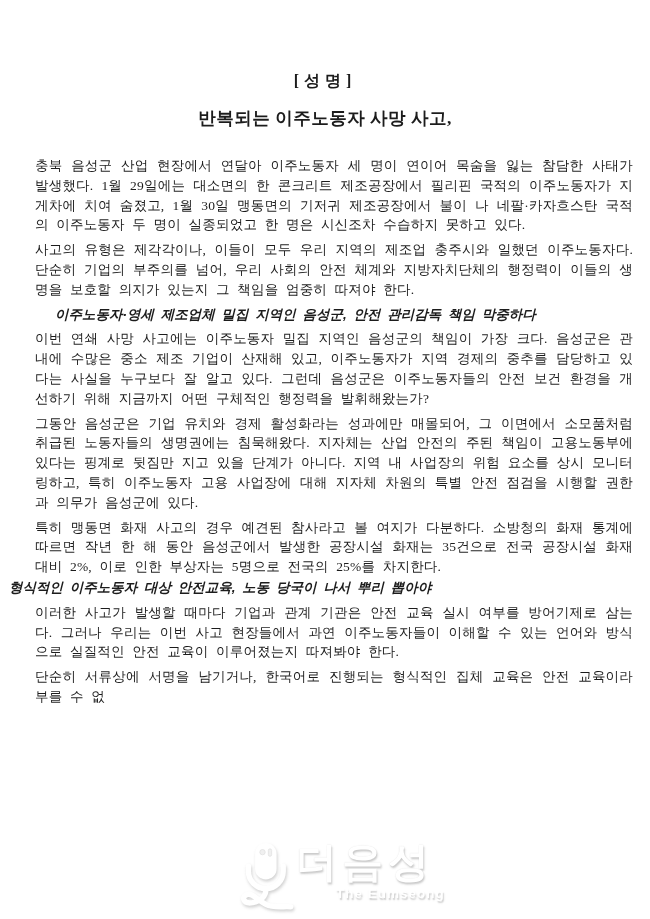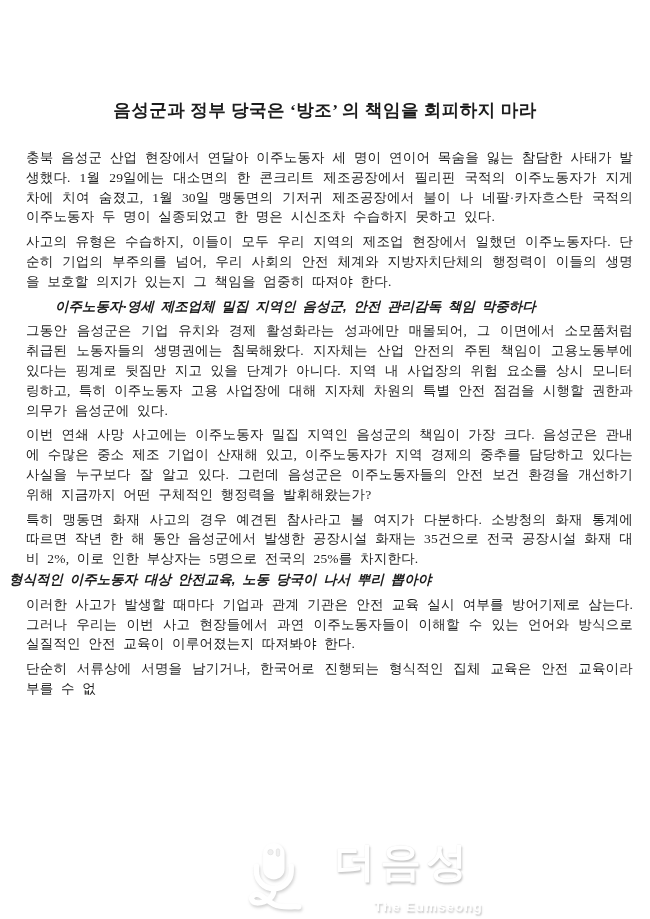--- a/index.html
+++ b/index.html
@@ -32,21 +32,21 @@
   }
   .headline {
     margin: 0 0 25px 0;
     text-align: center;
     font-weight: bold;
     font-size: 17.5px;
     line-height: 26px;
     letter-spacing: 0.5px;
   }
   .body-para {
-    margin: 0 17px 5px 26px;
+    margin: 0 17px 5px 35px;
     font-size: 13.5px;
     line-height: 19.8px;
     text-align: justify;
     word-break: break-all;
     word-spacing: 4px;
     letter-spacing: 0.2px;
   }
   .section-heading {
     margin: 3px 17px 5px 55px;
     font-family: "Liberation Sans", "DejaVu Sans", sans-serif;
@@ -59,28 +59,27 @@
   .section-heading.no-gap-above {
     margin-top: -4px;
     margin-left: 9px;
   }
   .last-para {
     margin-bottom: 0;
   }
   
   .watermark {
     position: absolute;
-    left: 244px;
+    left: 236px;
     top: 840px;
     width: 210px;
     height: 76px;
     display: flex;
     align-items: flex-start;
     pointer-events: none;
-    gap: 30px;
   }
   .wm-mic {
     width: 58px;
     height: 74px;
     flex: 0 0 auto;
     filter: drop-shadow(1px 2px 1.5px rgba(90,90,90,0.28));
   }
   .wm-textcol {
     margin-left: 2px;
   }
@@ -94,45 +93,45 @@
     text-shadow: 1px 2px 2px rgba(110,110,110,0.35), 0 0 1px rgba(140,140,140,0.25);
     white-space: nowrap;
   }
   .wm-subtitle {
     font-family: "Liberation Sans", "DejaVu Sans", sans-serif;
     font-weight: bold;
     font-size: 13.5px;
     letter-spacing: 1px;
     color: #ffffff;
     text-shadow: 1px 1.5px 1.5px rgba(110,110,110,0.35);
-    margin-top: 15px;
+    margin-top: 2px;
     margin-left: 40px;
     white-space: nowrap;
   }
 </style>
 </head>
 <body>
 
 <div class="page">
 
+  <div class="doc-label">[성명]</div>
 
   <h1 class="headline">
-    <br>
-    <span>음성군과 정부 당국은 ‘방조’ 의 책임을 회피하지 마라</span>
+    <span>반복되는 이주노동자 사망 사고,</span><br>
   </h1>
 
   <p class="body-para">충북 음성군 산업 현장에서 연달아 이주노동자 세 명이 연이어 목숨을 잃는 참담한 사태가 발생했다. 1월 29일에는 대소면의 한 콘크리트 제조공장에서 필리핀 국적의 이주노동자가 지게차에 치여 숨졌고, 1월 30일 맹동면의 기저귀 제조공장에서 불이 나 네팔·카자흐스탄 국적의 이주노동자 두 명이 실종되었고 한 명은 시신조차 수습하지 못하고 있다.</p>
 
-  <p class="body-para">사고의 유형은 수습하지, 이들이 모두 우리 지역의 제조업 현장에서 일했던 이주노동자다. 단순히 기업의 부주의를 넘어, 우리 사회의 안전 체계와 지방자치단체의 행정력이 이들의 생명을 보호할 의지가 있는지 그 책임을 엄중히 따져야 한다.</p>
+  <p class="body-para">사고의 유형은 제각각이나, 이들이 모두 우리 지역의 제조업 충주시와 일했던 이주노동자다. 단순히 기업의 부주의를 넘어, 우리 사회의 안전 체계와 지방자치단체의 행정력이 이들의 생명을 보호할 의지가 있는지 그 책임을 엄중히 따져야 한다.</p>
 
   <h2 class="section-heading">이주노동자·영세 제조업체 밀집 지역인 음성군, 안전 관리감독 책임 막중하다</h2>
 
+  <p class="body-para">이번 연쇄 사망 사고에는 이주노동자 밀집 지역인 음성군의 책임이 가장 크다. 음성군은 관내에 수많은 중소 제조 기업이 산재해 있고, 이주노동자가 지역 경제의 중추를 담당하고 있다는 사실을 누구보다 잘 알고 있다. 그런데 음성군은 이주노동자들의 안전 보건 환경을 개선하기 위해 지금까지 어떤 구체적인 행정력을 발휘해왔는가?</p>
+
   <p class="body-para">그동안 음성군은 기업 유치와 경제 활성화라는 성과에만 매몰되어, 그 이면에서 소모품처럼 취급된 노동자들의 생명권에는 침묵해왔다. 지자체는 산업 안전의 주된 책임이 고용노동부에 있다는 핑계로 뒷짐만 지고 있을 단계가 아니다. 지역 내 사업장의 위험 요소를 상시 모니터링하고, 특히 이주노동자 고용 사업장에 대해 지자체 차원의 특별 안전 점검을 시행할 권한과 의무가 음성군에 있다.</p>
-
-  <p class="body-para">이번 연쇄 사망 사고에는 이주노동자 밀집 지역인 음성군의 책임이 가장 크다. 음성군은 관내에 수많은 중소 제조 기업이 산재해 있고, 이주노동자가 지역 경제의 중추를 담당하고 있다는 사실을 누구보다 잘 알고 있다. 그런데 음성군은 이주노동자들의 안전 보건 환경을 개선하기 위해 지금까지 어떤 구체적인 행정력을 발휘해왔는가?</p>
 
   <p class="body-para">특히 맹동면 화재 사고의 경우 예견된 참사라고 볼 여지가 다분하다. 소방청의 화재 통계에 따르면 작년 한 해 동안 음성군에서 발생한 공장시설 화재는 35건으로 전국 공장시설 화재 대비 2%, 이로 인한 부상자는 5명으로 전국의 25%를 차지한다.</p>
 
 
 
   <h2 class="section-heading no-gap-above">형식적인 이주노동자 대상 안전교육, 노동 당국이 나서 뿌리 뽑아야</h2>
 
   <p class="body-para">이러한 사고가 발생할 때마다 기업과 관계 기관은 안전 교육 실시 여부를 방어기제로 삼는다. 그러나 우리는 이번 사고 현장들에서 과연 이주노동자들이 이해할 수 있는 언어와 방식으로 실질적인 안전 교육이 이루어졌는지 따져봐야 한다.</p>
 
   <p class="body-para last-para">단순히 서류상에 서명을 남기거나, 한국어로 진행되는 형식적인 집체 교육은 안전 교육이라 부를 수 없</p>

